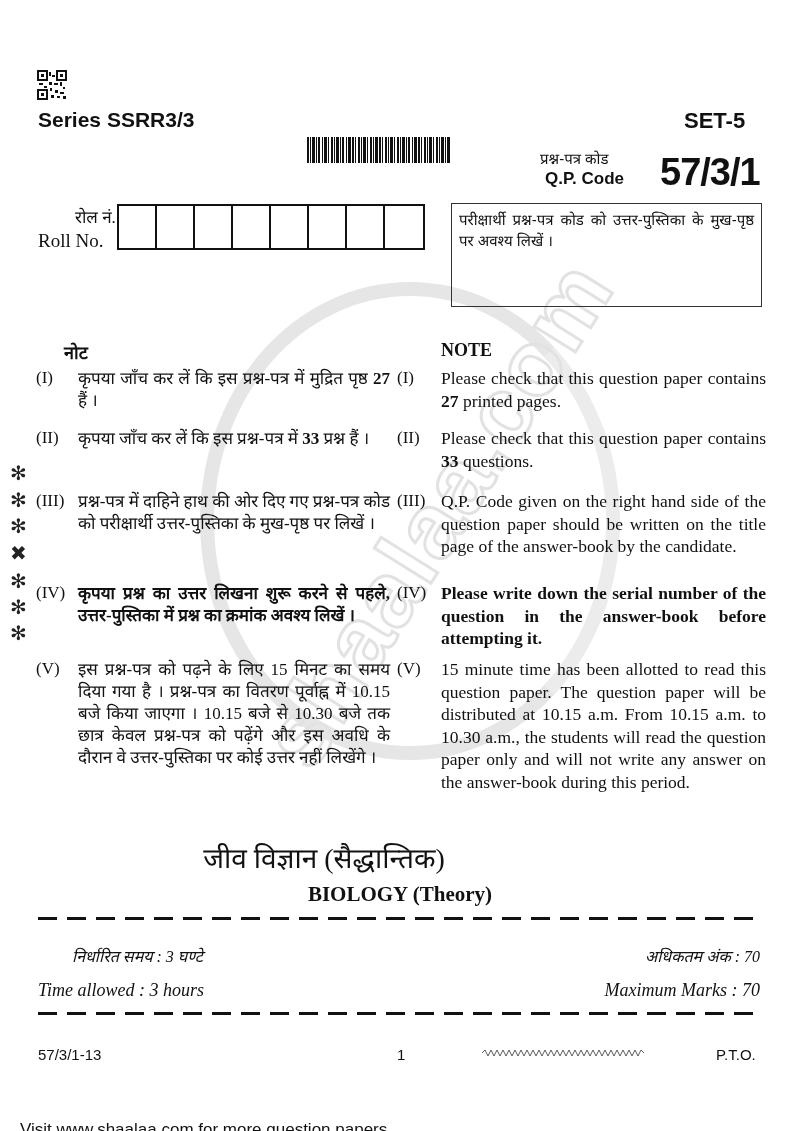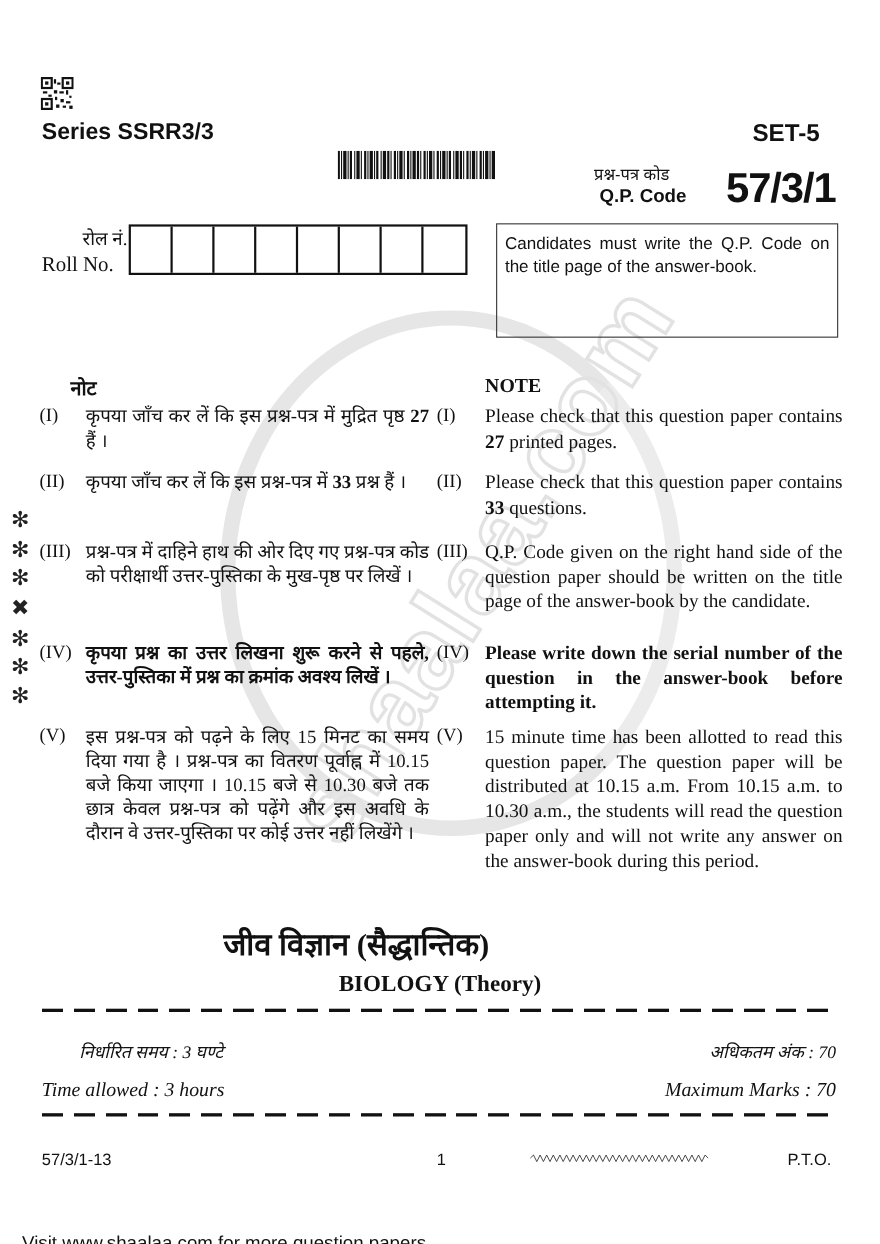--- a/index.html
+++ b/index.html
@@ -49,21 +49,21 @@
 
     .num-l { position: absolute; left: 36px; font-size: 17px; }
     .num-m { position: absolute; font-size: 17px; }
     .txt-hi { position: absolute; left: 78px; width: 312px; font-size: 17px; line-height: 22px; text-align: justify; text-align-last: left; }
     .txt-en { position: absolute; left: 441px; width: 325px; font-size: 17.5px; line-height: 22.5px; text-align: justify; }
     .bold { font-weight: bold; }
 
     .star { position: absolute; left: 10px; font-size: 20px; color: #222; line-height: 20px; }
 
     
-    .title-hi { position: absolute; left: 0; width: 648px; top: 838px; text-align: center; font-size: 28px; font-weight: bold; }
+    .title-hi { position: absolute; left: 0; width: 648px; top: 838px; text-align: center; font-size: 28px; font-weight: normal; }
     .title-en { position: absolute; left: 0; width: 800px; top: 882px; text-align: center; font-size: 21px; font-weight: bold; }
 
     .dashes { position: absolute; left: 38px; width: 724px; height: 3px;
       background-image: repeating-linear-gradient(to right, #111 0 19px, transparent 19px 29px); }
 
     .time-hi { position: absolute; left: 38px; top: 945px; font-size: 16px; font-style: italic; margin-left: 34px; }
     .time-en { position: absolute; left: 38px; top: 980px; font-size: 18px; font-style: italic; }
     .marks-hi { position: absolute; right: 40px; top: 945px; font-size: 16px; font-style: italic; }
     .marks-en { position: absolute; right: 40px; top: 980px; font-size: 18px; font-style: italic; }
 
@@ -173,21 +173,21 @@
     <div class="roll-box"></div>
     <div class="roll-box"></div>
     <div class="roll-box"></div>
     <div class="roll-box"></div>
     <div class="roll-box"></div>
     <div class="roll-box"></div>
     <div class="roll-box"></div>
   </div>
 
   <div class="instr-box">
-    <div style="margin-top:2px;">Candidates must write the Q.P. Code on the title page of the answer-book.</div>
+    <div style="font-size:15px;">परीक्षार्थी प्रश्न-पत्र कोड को उत्तर-पुस्तिका के मुख-पृष्ठ पर अवश्य लिखें ।</div>
   </div>
 
   <div class="note-head-hi">नोट</div>
   <div class="note-head-en">NOTE</div>
 
   <div class="star" style="top:463px;">✻</div>
   <div class="star" style="top:490px;">✻</div>
   <div class="star" style="top:516px;">✻</div>
   <div class="star" style="top:543px;">✖</div>
   <div class="star" style="top:571px;">✻</div>

